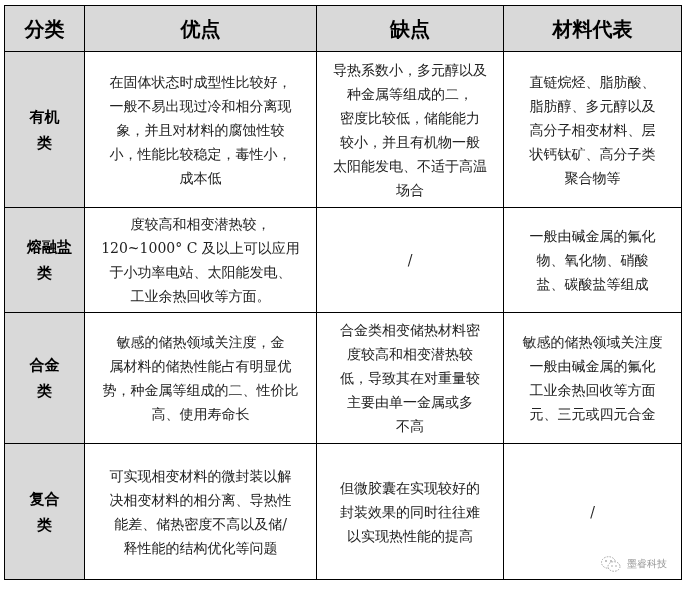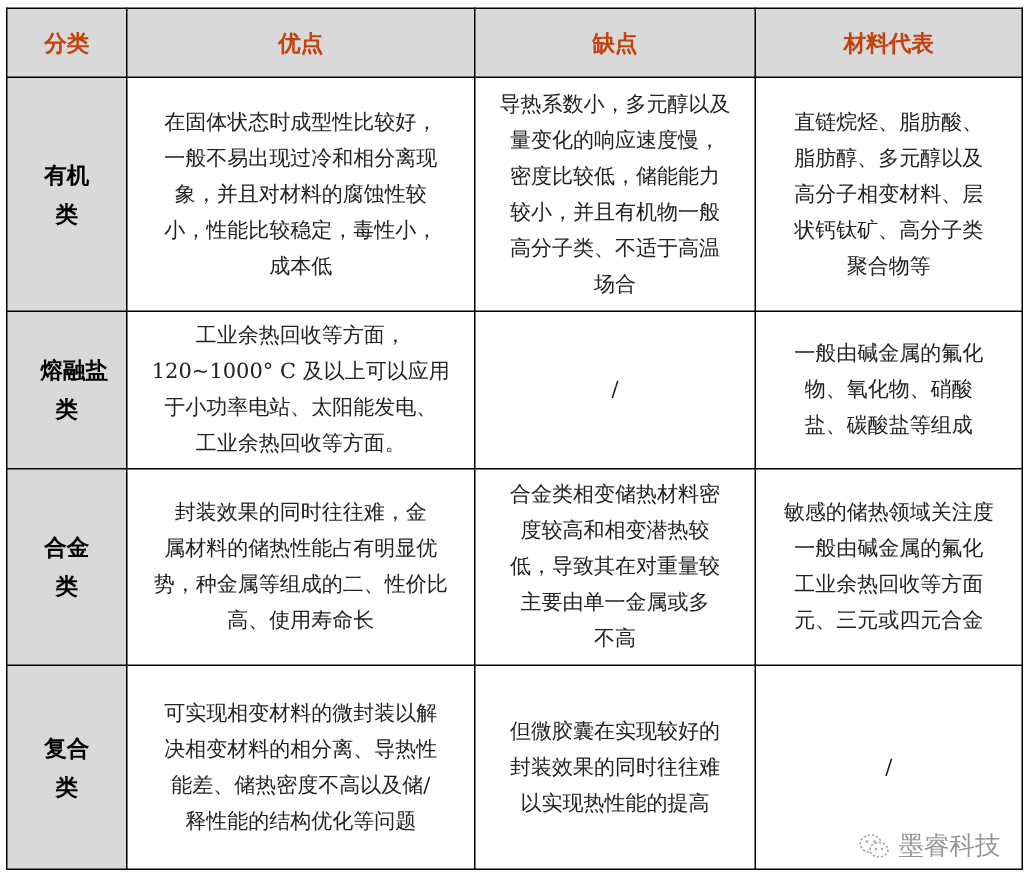--- a/index.html
+++ b/index.html
@@ -29,22 +29,22 @@
       vertical-align: middle;
       padding: 0 6px;
       font-size: 14px;
       line-height: 24px;
       word-break: break-all;
     }
     .tbl th {
       background: #d9d9d9;
       font-family: "DejaVu Sans", "Liberation Sans", sans-serif;
       font-weight: bold;
-      font-size: 15px;
-      color: #c2410c;
+      font-size: 20px;
+      color: #000000;
       height: 45px;
     }
     .tbl td.cat {
       background: #d9d9d9;
       font-family: "DejaVu Sans", "Liberation Sans", sans-serif;
       font-weight: bold;
       font-size: 15px;
       color: #000000;
       line-height: 26px;
       padding: 0 22px;
@@ -61,21 +61,21 @@
     .mat-cell { position: relative; }
     .watermark {
       position: absolute;
       right: 14px;
       bottom: 6px;
       display: flex;
       align-items: center;
       gap: 5px;
       color: #8a8a8a;
       font-family: "DejaVu Sans", "Liberation Sans", sans-serif;
-      font-size: 17px;
+      font-size: 10px;
       line-height: 18px;
       opacity: 0.9;
     }
     .wm-icon {
       width: 22px;
       height: 18px;
       display: inline-block;
     }
   </style>
 </head>
@@ -102,60 +102,60 @@
       <td class="cat">有机类</td>
       <td>
         <span class="line">在固体状态时成型性比较好，</span>
         <span class="line">一般不易出现过冷和相分离现</span>
         <span class="line">象，并且对材料的腐蚀性较</span>
         <span class="line">小，性能比较稳定，毒性小，</span>
         <span class="line">成本低</span>
       </td>
       <td>
         <span class="line">导热系数小，多元醇以及</span>
-        <span class="line">量变化的响应速度慢，</span>
+        <span class="line">种金属等组成的二，</span>
         <span class="line">密度比较低，储能能力</span>
         <span class="line">较小，并且有机物一般</span>
-        <span class="line">高分子类、不适于高温</span>
+        <span class="line">太阳能发电、不适于高温</span>
         <span class="line">场合</span>
       </td>
       <td>
         <span class="line">直链烷烃、脂肪酸、</span>
         <span class="line">脂肪醇、多元醇以及</span>
         <span class="line">高分子相变材料、层</span>
         <span class="line">状钙钛矿、高分子类</span>
         <span class="line">聚合物等</span>
       </td>
     </tr>
 
     <tr class="r2">
       <td class="cat">
         <span class="line">熔融盐</span>
         <span class="line">类</span>
       </td>
       <td>
-        <span class="line">工业余热回收等方面，</span>
+        <span class="line">度较高和相变潜热较，</span>
         <span class="line">120~1000° C 及以上可以应用</span>
         <span class="line">于小功率电站、太阳能发电、</span>
         <span class="line">工业余热回收等方面。</span>
       </td>
       <td>
         <span class="line">/</span>
       </td>
       <td>
         <span class="line">一般由碱金属的氟化</span>
         <span class="line">物、氧化物、硝酸</span>
         <span class="line">盐、碳酸盐等组成</span>
       </td>
     </tr>
 
     <tr class="r3">
       <td class="cat">合金类</td>
       <td>
-        <span class="line">封装效果的同时往往难，金</span>
+        <span class="line">敏感的储热领域关注度，金</span>
         <span class="line">属材料的储热性能占有明显优</span>
         <span class="line">势，种金属等组成的二、性价比</span>
         <span class="line">高、使用寿命长</span>
       </td>
       <td>
         <span class="line">合金类相变储热材料密</span>
         <span class="line">度较高和相变潜热较</span>
         <span class="line">低，导致其在对重量较</span>
         <span class="line">主要由单一金属或多</span>
         <span class="line">不高</span>

